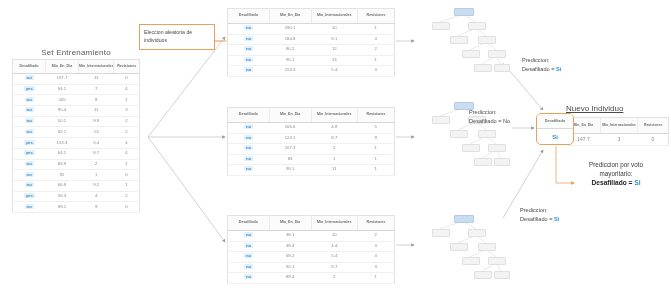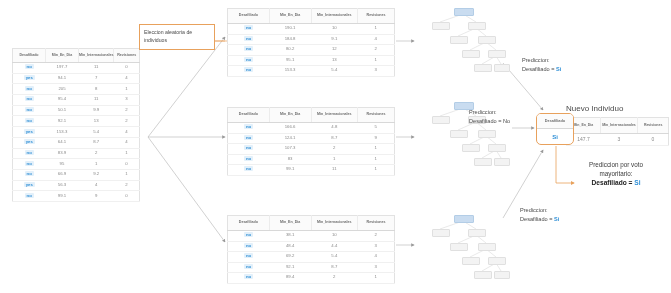--- a/index.html
+++ b/index.html
@@ -57,21 +57,21 @@
   
   #eleccion-box{
     left:139px;top:24px;width:76px;
     border:1px solid #e8a15c;background:#fff;
     font-size:5.2px;color:#4a4a4a;line-height:1.5;
     padding:4px 4px;box-sizing:border-box;text-align:left;
   }
 
   
   #nuevo-title{
-    left:566px;top:104px;font-size:8px;color:#4a4a4a;font-weight:normal;
+    left:566px;top:104px;font-size:8px;color:#4a4a4a;font-weight:normal;text-decoration:underline;
   }
   #nuevo-table{left:566px;top:117px;width:103px;border:1px solid #e2e2e2;font-size:4.3px;}
   #nuevo-table th{font-size:3.5px;height:13px;}
   #nuevo-table td{height:11px;font-size:5px;}
   #nuevo-highlight{
     left:536px;top:113px;width:38px;height:32px;
     border:1px solid #e8a15c;border-radius:5px;background:#fff;
     box-sizing:border-box;
   }
   #nuevo-hl-head{
@@ -133,20 +133,21 @@
   <path d="M396,245 L414,245" stroke="#bdbdbd" stroke-width="0.7" fill="none" marker-end="url(#ah)"></path>
 
   <path d="M503,63 L543,110" stroke="#bdbdbd" stroke-width="0.7" fill="none" marker-end="url(#ah)"></path>
   <path d="M512,128 L534,128" stroke="#bdbdbd" stroke-width="0.7" fill="none" marker-end="url(#ah)"></path>
   <path d="M503,218 L543,150" stroke="#bdbdbd" stroke-width="0.7" fill="none" marker-end="url(#ah)"></path>
 
   <path d="M556,146 L556,183 L574,183" stroke="#e8a15c" stroke-width="0.8" fill="none" marker-end="url(#aho)"></path>
 </svg>
 
 <div class="abs" id="train-wrap">
+  <div id="train-title">Set Entrenamiento</div>
   <table class="tbl" id="train-table">
     <thead>
         <tr>
       <th style="width:26%">Desafiliado</th>
       <th style="width:26%">Min_En_Dia</th>
       <th style="width:28%">Min_Internacionales</th>
       <th style="width:20%;border-right:none">Revisiones</th>
     </tr>
       </thead>
     <tbody>

